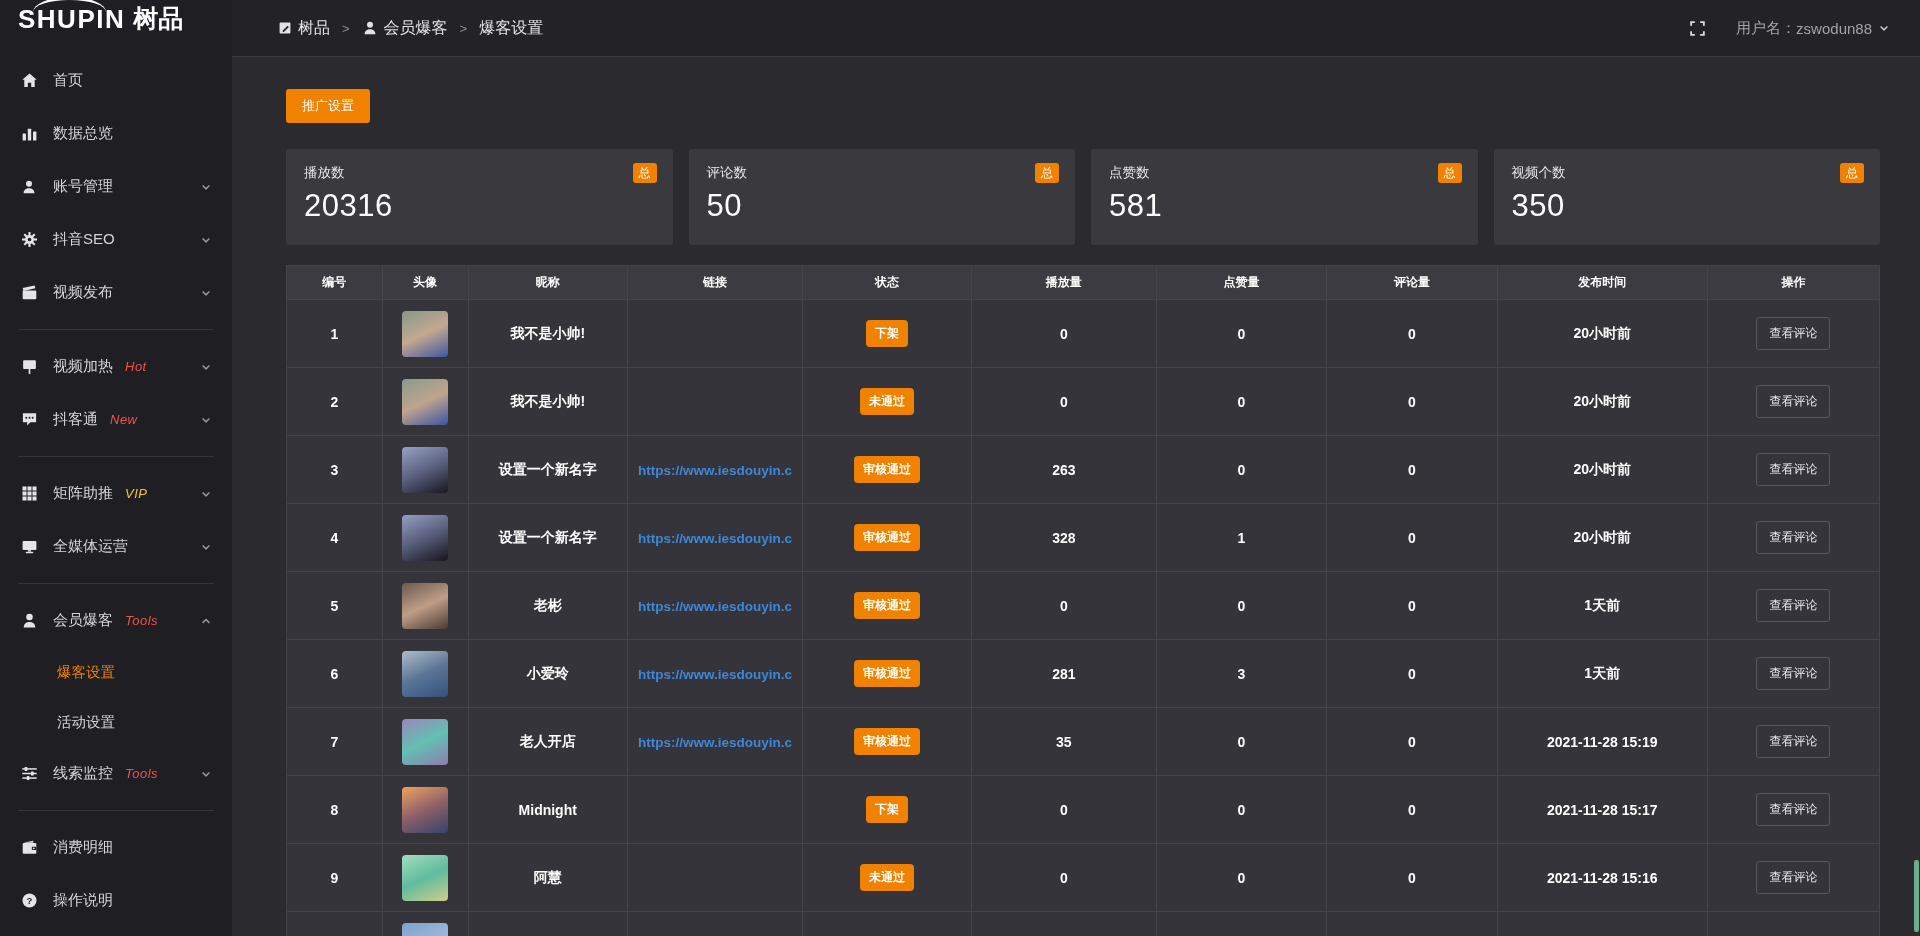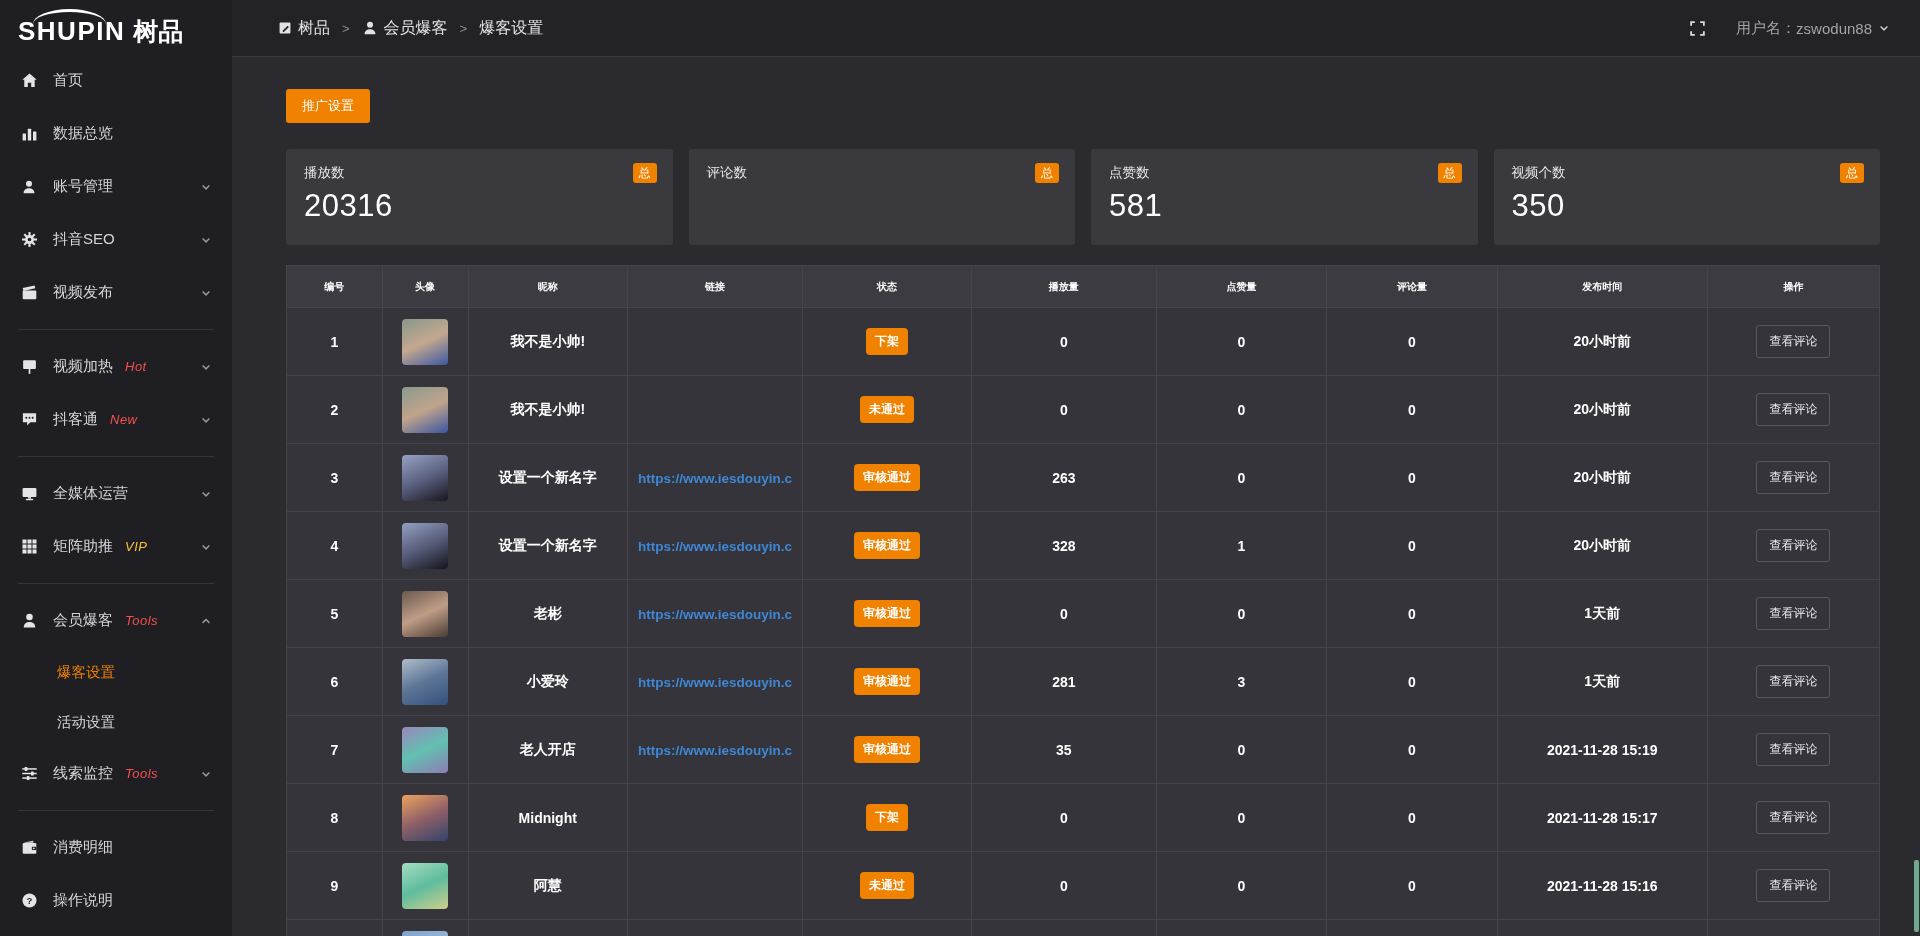--- a/index.html
+++ b/index.html
@@ -7,21 +7,21 @@
   body {
     font-family:"Liberation Sans", sans-serif;
     background:#2b2b2f; color:#e8e8ea;
     display:flex; position:relative;
   }
   .icon { display:inline-flex; align-items:center; justify-content:center; line-height:0; }
   .icon svg { display:block; }
 
   
   .sidebar { width:232px; flex-shrink:0; background:#1f1f23; height:936px; overflow:hidden; }
-  .logo { height:46px; display:flex; align-items:flex-end; padding:6px 0 2px 18px; color:#fff; }
+  .logo { height:46px; display:flex; padding:6px 0 2px 18px; color:#fff; }
   .logo-en { font-weight:bold; font-size:26px; letter-spacing:1.5px; position:relative; line-height:1; }
   .logo-en::before { content:""; position:absolute; top:-9px; left:14%; width:68%; height:12px;
     border-top:3px solid #fff; border-radius:50% 50% 0 0 / 100% 100% 0 0; }
   .logo-cn { font-weight:bold; font-size:25px; margin-left:8px; line-height:1; }
 
   .menu { padding-top:8px; }
   .menu-item { height:53px; display:flex; align-items:center; padding:0 20px; cursor:pointer; color:#d4d5d7; font-size:15px; }
   .mi-icon { width:18px; margin-right:15px; color:#e4e4e6; }
   .mi-label { white-space:nowrap; }
   .mi-badge { margin-left:12px; font-style:italic; font-weight:normal; font-size:13px; letter-spacing:.5px; }
@@ -51,21 +51,21 @@
 
   .cards { display:flex; gap:16px; margin-top:26px; }
   .stat-card { flex:1; height:96px; background:#3a3a3e; border-radius:3px; padding:15px 18px; position:relative; }
   .stat-label { font-size:13.5px; color:#e6e6e8; }
   .stat-value { font-size:31px; color:#fff; margin-top:6px; letter-spacing:.5px; }
   .stat-badge { position:absolute; top:14px; right:16px; background:#f08200; color:#fff;
     font-size:12px; padding:4px 6px; border-radius:3px; line-height:1; }
 
   .data-table { width:100%; margin-top:20px; border-collapse:collapse; table-layout:fixed;
     background:#34343a; border:1px solid #44444b; }
-  .data-table th { background:#3b3b41; height:42px; font-size:10px; color:#fff; font-weight:bold;
+  .data-table th { background:#3b3b41; height:34px; font-size:12px; color:#fff; font-weight:bold;
     border:1px solid #44444b; text-align:center; }
   .data-table td { height:68px; text-align:center; vertical-align:middle; font-size:14px; font-weight:bold;
     color:#fff; border:1px solid #44444b; overflow:hidden; white-space:nowrap; }
   .avatar { width:46px; height:46px; border-radius:4px; margin:0 auto; }
   .link { color:#3f87d6; font-weight:bold; font-size:13.5px; text-decoration:none; }
   .status-badge { display:inline-block; background:#f08200; color:#fff; font-size:12px; font-weight:bold;
     padding:5px 9px; border-radius:4px; cursor:pointer; }
   .action-btn { background:transparent; border:1px solid #58585f; color:#ececee; font-size:12px; font-family:inherit;
     padding:7px 12px; border-radius:3px; cursor:pointer; }
 
@@ -184,48 +184,48 @@
         <span class="icon mi-chevron">
           <svg width="12" height="12" viewBox="0 0 16 16" fill="none" stroke="currentColor" stroke-width="2">
             <polyline points="3.5,6 8,10.5 12.5,6"></polyline>
           </svg>
         </span>
       </div>
       <div class="menu-divider"></div>
       <div class="menu-item">
         <span class="icon mi-icon">
           <svg width="17" height="17" viewBox="0 0 16 16" fill="currentColor">
-            <rect x="1.5" y="2.8" width="13" height="8.6" rx="1"></rect>
-            <rect x="6.6" y="11.4" width="2.8" height="1.4"></rect>
-            <rect x="4.4" y="12.9" width="7.2" height="1.4" rx=".7"></rect>
-          </svg>
-        </span>
-        <span class="mi-label">全媒体运营</span>
-        <span class="icon mi-chevron">
-          <svg width="12" height="12" viewBox="0 0 16 16" fill="none" stroke="currentColor" stroke-width="2">
-            <polyline points="3.5,6 8,10.5 12.5,6"></polyline>
-          </svg>
-        </span>
-      </div>
-      <div class="menu-item">
-        <span class="icon mi-icon">
-          <svg width="17" height="17" viewBox="0 0 16 16" fill="currentColor">
             <rect x="1.4" y="1.4" width="3.8" height="3.8"></rect>
             <rect x="6.1" y="1.4" width="3.8" height="3.8"></rect>
             <rect x="10.8" y="1.4" width="3.8" height="3.8"></rect>
             <rect x="1.4" y="6.1" width="3.8" height="3.8"></rect>
             <rect x="6.1" y="6.1" width="3.8" height="3.8"></rect>
             <rect x="10.8" y="6.1" width="3.8" height="3.8"></rect>
             <rect x="1.4" y="10.8" width="3.8" height="3.8"></rect>
             <rect x="6.1" y="10.8" width="3.8" height="3.8"></rect>
             <rect x="10.8" y="10.8" width="3.8" height="3.8"></rect>
           </svg>
         </span>
         <span class="mi-label">矩阵助推</span>
         <span class="mi-badge" style="color: rgb(245, 195, 58);">VIP</span>
+        <span class="icon mi-chevron">
+          <svg width="12" height="12" viewBox="0 0 16 16" fill="none" stroke="currentColor" stroke-width="2">
+            <polyline points="3.5,6 8,10.5 12.5,6"></polyline>
+          </svg>
+        </span>
+      </div>
+      <div class="menu-item">
+        <span class="icon mi-icon">
+          <svg width="17" height="17" viewBox="0 0 16 16" fill="currentColor">
+            <rect x="1.5" y="2.8" width="13" height="8.6" rx="1"></rect>
+            <rect x="6.6" y="11.4" width="2.8" height="1.4"></rect>
+            <rect x="4.4" y="12.9" width="7.2" height="1.4" rx=".7"></rect>
+          </svg>
+        </span>
+        <span class="mi-label">全媒体运营</span>
         <span class="icon mi-chevron">
           <svg width="12" height="12" viewBox="0 0 16 16" fill="none" stroke="currentColor" stroke-width="2">
             <polyline points="3.5,6 8,10.5 12.5,6"></polyline>
           </svg>
         </span>
       </div>
       <div class="menu-divider"></div>
       <div class="menu-item">
         <span class="icon mi-icon">
           <svg width="17" height="17" viewBox="0 0 16 16" fill="currentColor">
@@ -340,20 +340,21 @@
     <button class="promo-btn">推广设置</button>
 
     <div class="cards">
         <div class="stat-card">
           <div class="stat-label">播放数</div>
           <div class="stat-value">20316</div>
           <span class="stat-badge">总</span>
         </div>
         <div class="stat-card">
           <div class="stat-label">评论数</div>
+          <div class="stat-value">50</div>
           <span class="stat-badge">总</span>
         </div>
         <div class="stat-card">
           <div class="stat-label">点赞数</div>
           <div class="stat-value">581</div>
           <span class="stat-badge">总</span>
         </div>
         <div class="stat-card">
           <div class="stat-label">视频个数</div>
           <div class="stat-value">350</div>

